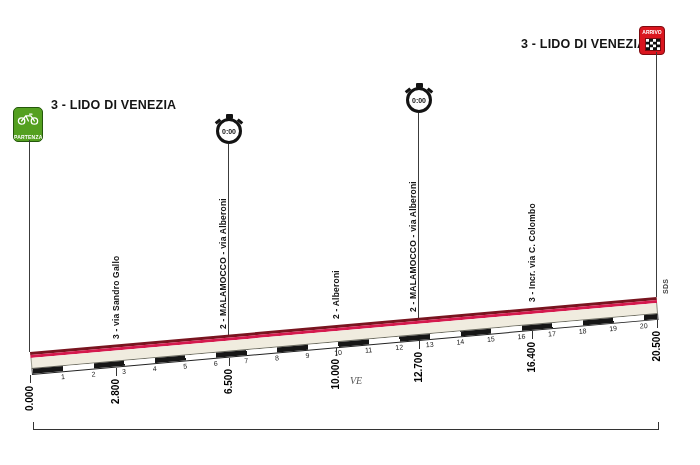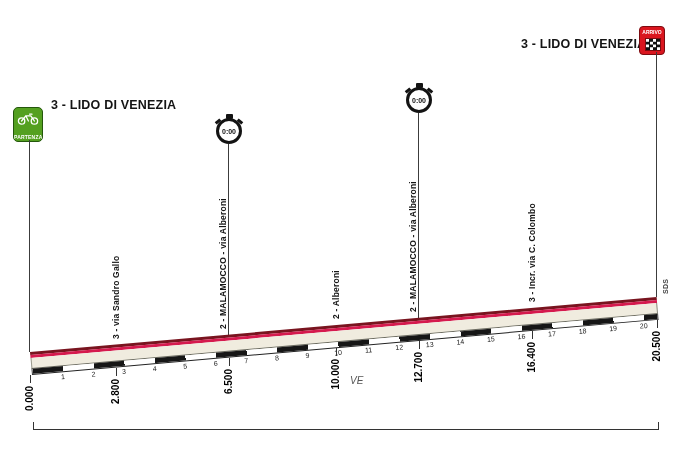--- a/index.html
+++ b/index.html
@@ -150,20 +150,20 @@
   <div class="tick" style="left:657px;top:320px;"></div>
 
   <div class="kmlabel" style="left:24px;top:386px;">0.000</div>
   <div class="kmlabel" style="left:110px;top:379px;">2.800</div>
   <div class="kmlabel" style="left:223px;top:369px;">6.500</div>
   <div class="kmlabel" style="left:330px;top:359px;">10.000</div>
   <div class="kmlabel" style="left:413px;top:352px;">12.700</div>
   <div class="kmlabel" style="left:526px;top:342px;">16.400</div>
   <div class="kmlabel" style="left:651px;top:331px;">20.500</div>
 
-  <div class="province" style="left:350px;top:375px;">VE</div>
+  <div class="province" style="left:350px;top:375px;font-family:Liberation Serif, serif;">VE</div>
   <div class="credit" style="left:662px;top:294px;">SDS</div>
 
   <div class="baseline" style="left:33px;top:429px;width:626px;"></div>
   <div class="baseline-tick" style="left:33px;top:422px;"></div>
   <div class="baseline-tick" style="left:658px;top:422px;"></div>
 
 </div>
 
 </body></html>

